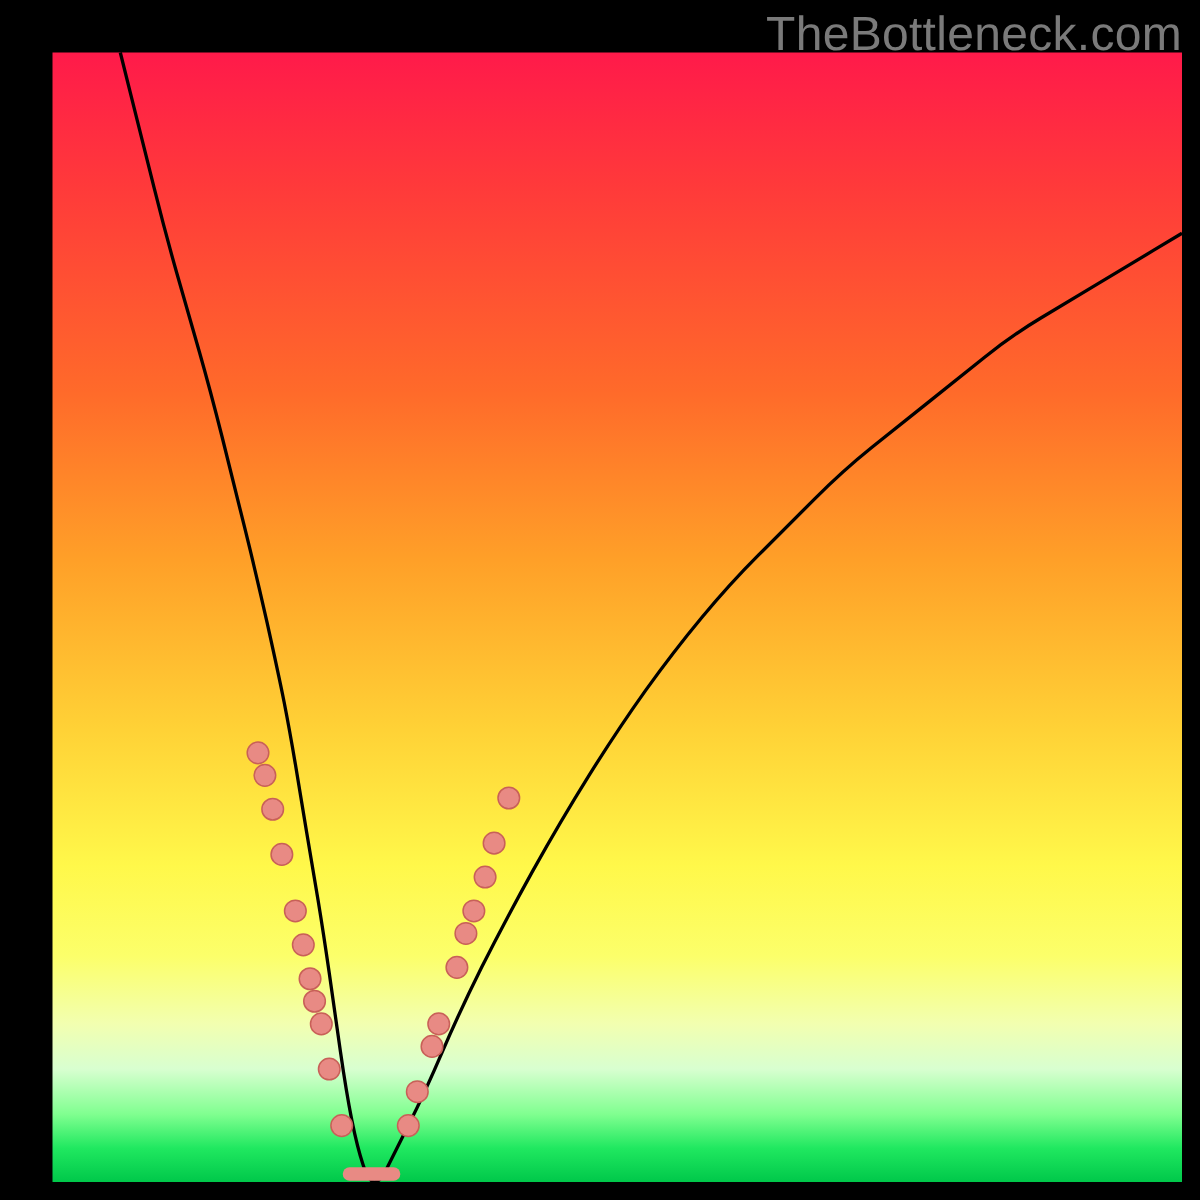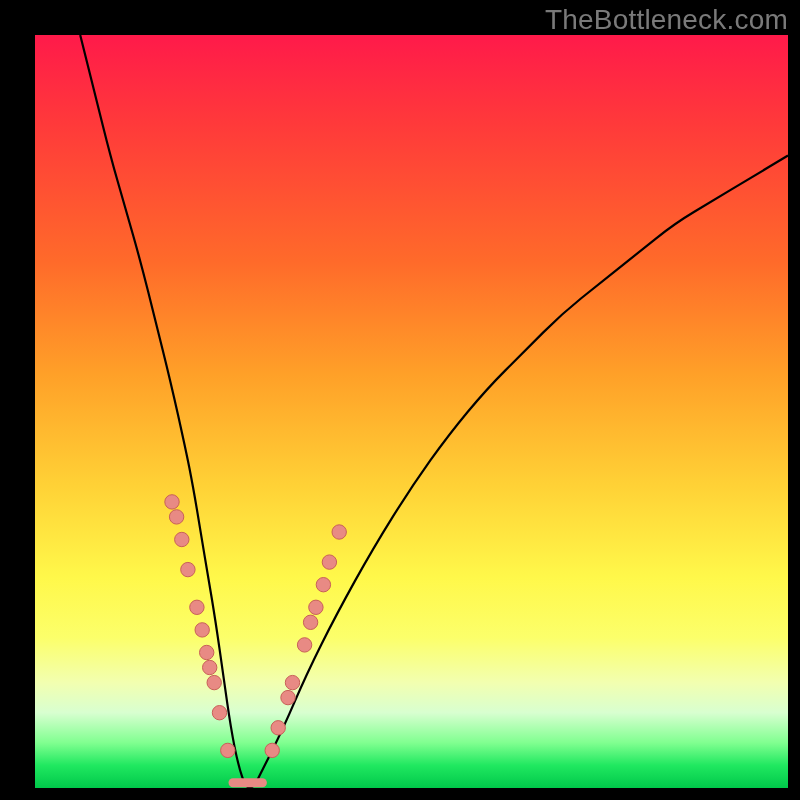--- a/index.html
+++ b/index.html
@@ -36,21 +36,21 @@
       #80ff90 94%,
       #20e860 97%,
       #00c84a 100%
     );
   }
   .watermark {
     position: absolute;
     top: 4px;
     right: 12px;
     color: #7a7a7a;
-    font-size: 28px;
+    font-size: 32px;
     font-weight: 500;
     letter-spacing: 0.2px;
     white-space: nowrap;
     user-select: none;
   }
   svg.curve {
     position: absolute;
     left: 0;
     top: 0;
     width: 753px;

